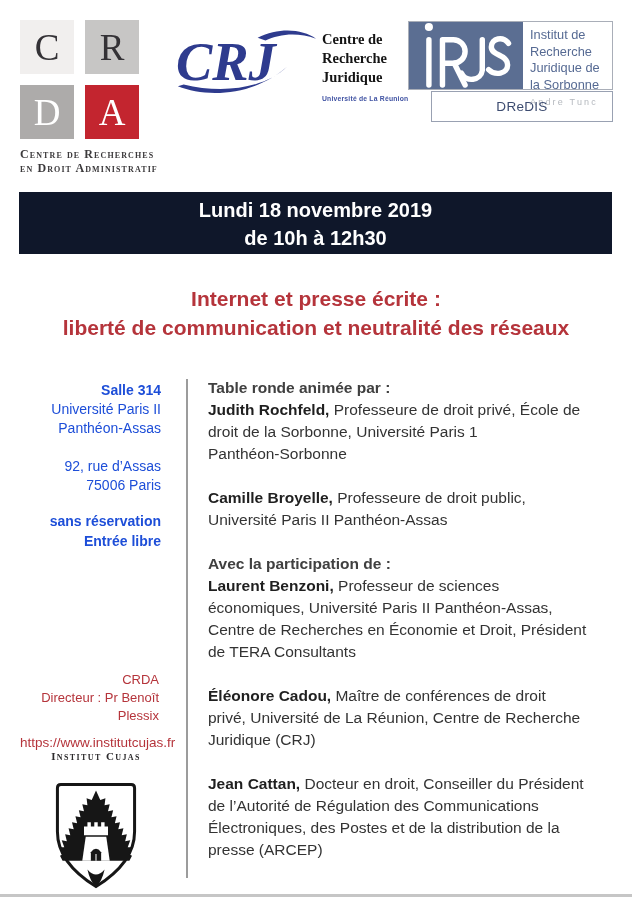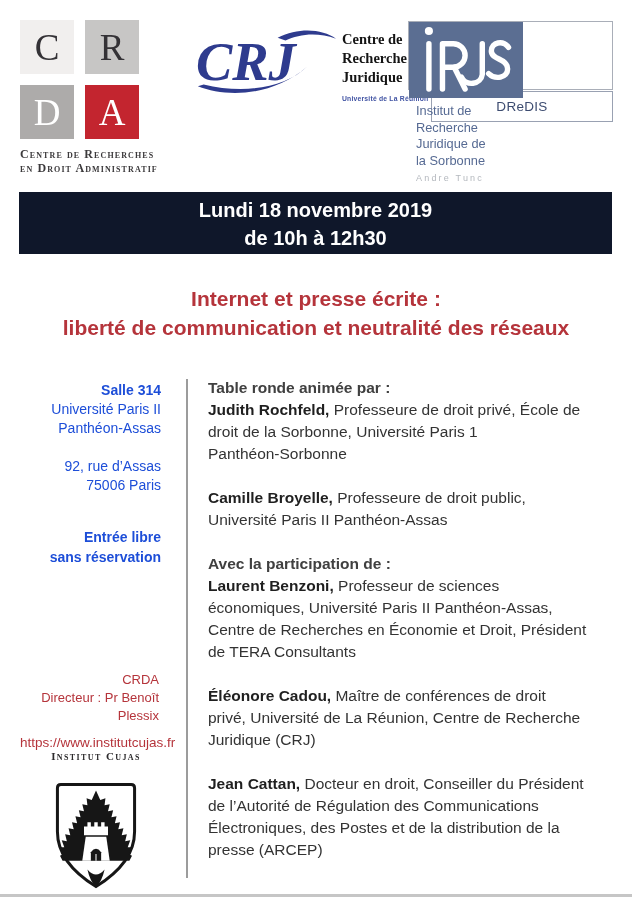--- a/index.html
+++ b/index.html
@@ -12,47 +12,47 @@
   .sq{display:flex;align-items:center;justify-content:center;
       font-family:"Liberation Serif",serif;font-size:37px;}
   .sq.c{background:#f1efee;color:#343236;}
   .sq.r{background:#c7c6c5;color:#343236;}
   .sq.d{background:#adabaa;color:#fff;}
   .sq.a{background:#c3252f;color:#fff;}
   .crda-caption{margin-top:8px;font-family:"Liberation Serif",serif;font-weight:700;
       font-variant:small-caps;font-size:12px;letter-spacing:1.1px;color:#3b393b;
       line-height:14px;white-space:nowrap;}
 
-  .crj{position:absolute;left:192px;top:24px;display:flex;align-items:flex-start;}
+  .crj{position:absolute;left:172px;top:24px;display:flex;align-items:flex-start;}
   .crj-text{margin-left:4px;padding-top:6px;font-family:"Liberation Serif",serif;
       font-weight:bold;font-size:14.5px;line-height:19px;color:#141414;}
   .crj-sub{margin-top:2px;font-family:"Liberation Sans",sans-serif;font-weight:bold;
       font-size:6.8px;color:#4053a3;letter-spacing:0.2px;}
 
   .irjs{position:absolute;left:408px;top:21px;width:205px;font-family:"Liberation Sans",sans-serif;}
-  .irjs-top{display:flex;height:69px;border:1px solid #a9aeb8;box-sizing:border-box;flex-direction:column;}
+  .irjs-top{display:flex;height:69px;border:1px solid #a9aeb8;box-sizing:border-box;}
   .irjs-box{width:114px;background:#5b6e92;display:flex;align-items:center;justify-content:center;}
   .irjs-name{flex:1;padding:5px 0 0 7px;color:#566a93;font-size:12.8px;line-height:16.5px;}
   .irjs-sub{margin-top:1px;font-size:9px;letter-spacing:2.2px;color:#b4b8be;white-space:nowrap;}
   .irjs-footer{height:31px;margin-top:1px;border:1px solid #99a1b2;box-sizing:border-box;
       display:flex;align-items:center;justify-content:center;
       font-size:13.5px;color:#3d4c70;letter-spacing:0.3px;margin-left:23px;}
 
   
   .banner{position:absolute;left:19px;top:192px;width:593px;height:62px;background:#0f172a;
       color:#fff;text-align:center;font-weight:bold;font-size:20px;line-height:28px;
       box-sizing:border-box;padding-top:4px;}
   .title{position:absolute;left:0;top:284px;width:632px;margin:0;text-align:center;
       font-size:21px;line-height:29px;font-weight:bold;color:#b5343b;}
 
   
   .sidebar{position:absolute;left:20px;top:381px;width:141px;text-align:right;
       font-size:14px;line-height:19px;color:#1d4ed8;}
   .sb-block1{margin-bottom:19px;}
-  .sb-block2{margin-bottom:32px;}
+  .sb-block2{margin-bottom:16px;}
   .sb-block3{font-weight:bold;line-height:20px;}
   .sb-bold{font-weight:bold;}
   .sidebar-red{position:absolute;left:20px;top:671px;width:139px;text-align:right;
       font-size:13px;line-height:18px;color:#b5343b;}
   .sb-url{display:inline-block;margin-top:9px;color:#b5343b;text-decoration:none;font-size:13.5px;}
   .cujas{position:absolute;left:40px;top:750px;width:112px;text-align:center;}
   .cujas-caption{font-family:"Liberation Serif",serif;font-weight:600;font-variant:small-caps;
       font-size:11px;letter-spacing:1.4px;color:#2c2a2c;margin-bottom:20px;white-space:nowrap;}
 
   
@@ -136,22 +136,22 @@
     <div class="sb-block1">
       <div class="sb-bold">Salle 314</div>
       <div>Université Paris II</div>
       <div>Panthéon-Assas</div>
     </div>
     <div class="sb-block2">
       <div>92, rue d’Assas</div>
       <div>75006 Paris</div>
     </div>
     <div class="sb-block3">
+      <div>sans réservation</div>
       <div>Entrée libre</div>
-      <div>sans réservation</div>
     </div>
   </aside>
 
   <div class="sidebar-red">
     <div>CRDA</div>
     <div>Directeur : Pr Benoît Plessix</div>
     <a class="sb-url" href="#">https://www.institutcujas.fr</a>
   </div>
 
   <div class="cujas">

